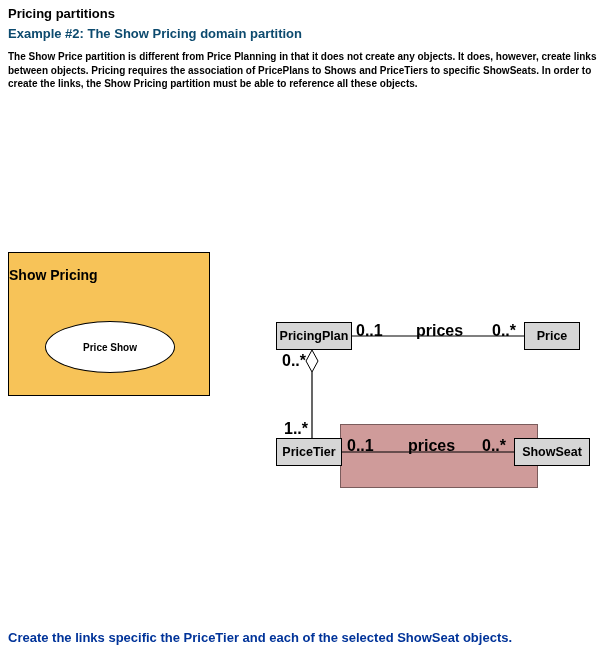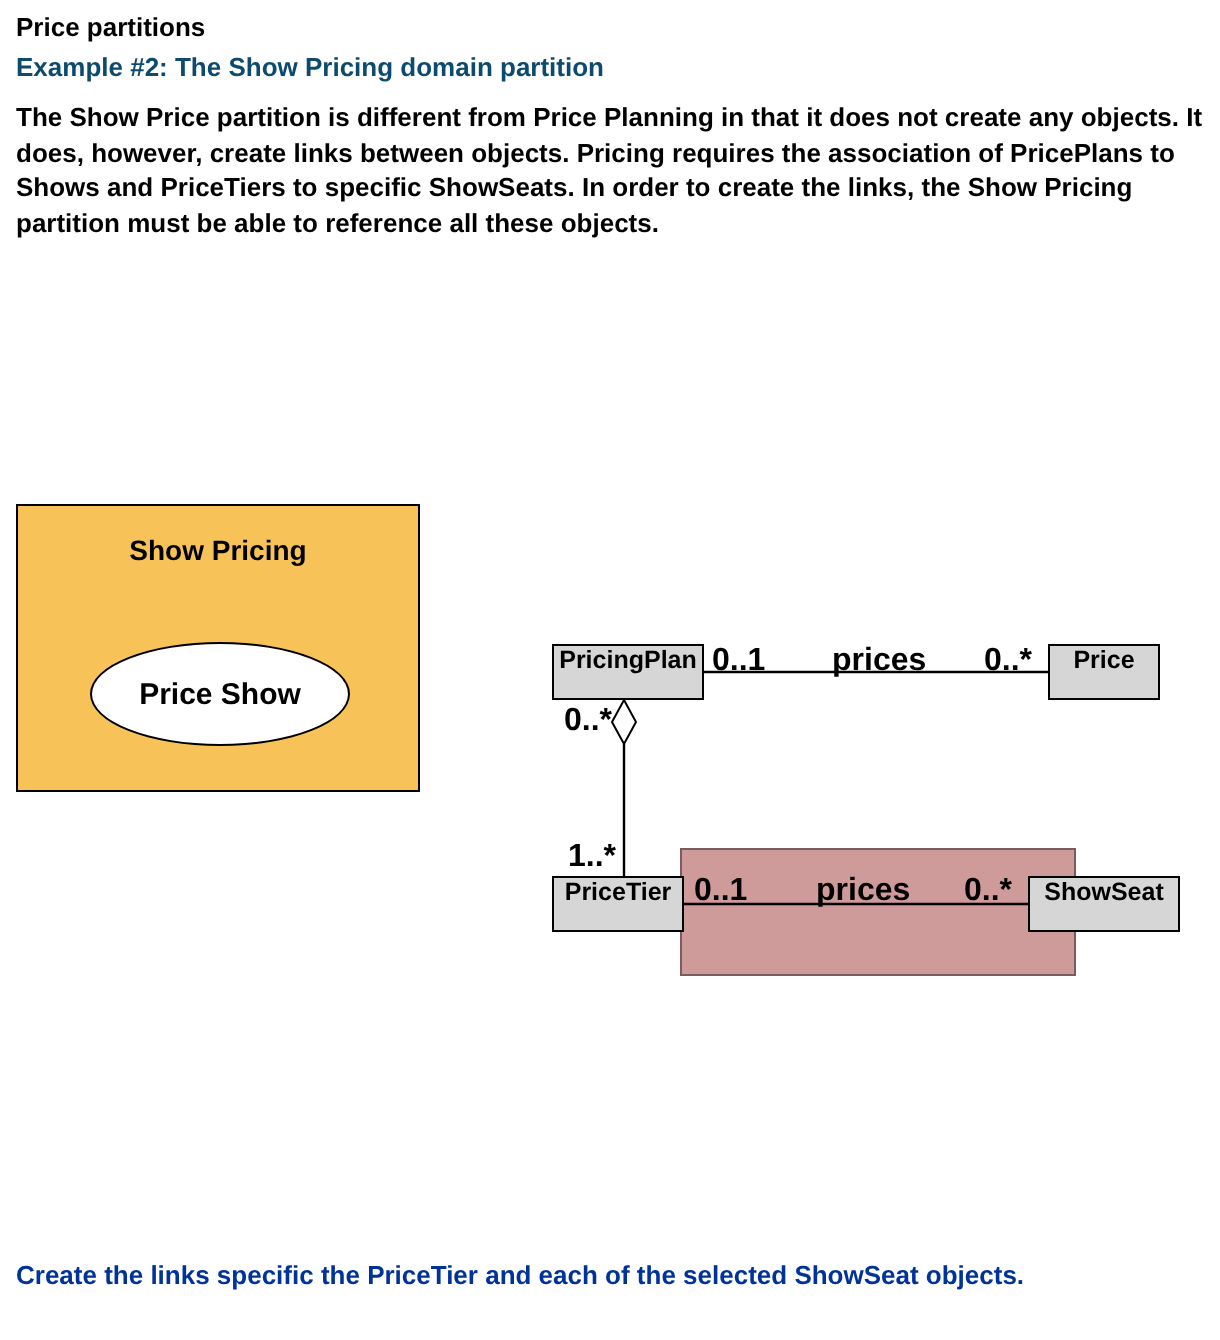--- a/index.html
+++ b/index.html
@@ -29,21 +29,21 @@
     top: 26px;
     font-size: 13px;
     font-weight: 700;
     color: #0c4a6e;
   }
   .description {
     position: absolute;
     left: 8px;
     top: 50px;
     width: 594px;
-    font-size: 13px;
+    font-size: 10px;
     font-weight: 600;
     line-height: 1.35;
   }
   .footer-note {
     position: absolute;
     left: 8px;
     top: 630px;
     font-size: 13px;
     font-weight: 700;
     color: #003399;
@@ -58,48 +58,49 @@
     height: 144px;
     background: #f7c358;
     border: 1px solid #000;
     box-sizing: border-box;
   }
   .partition-title {
     position: absolute;
     left: 0;
     top: 14px;
     width: 100%;
-    text-align: center;
+    text-align: left;
     font-weight: 700;
     font-size: 14px;
   }
   .usecase {
     position: absolute;
     left: 36px;
     top: 68px;
     width: 130px;
     height: 52px;
     background: #ffffff;
     border: 1px solid #000;
     border-radius: 50%;
     box-sizing: border-box;
     display: flex;
     align-items: center;
     justify-content: center;
-    font-size: 15px;
+    font-size: 10px;
     font-weight: 600;
   }
 
   
   .uml {
     position: absolute;
     background: #d6d6d6;
     border: 1px solid #000;
     box-sizing: border-box;
     display: flex;
+    align-items: center;
     justify-content: center;
     font-size: 12.5px;
     font-weight: 600;
   }
   .pricingplan {
     left: 276px; top: 322px; width: 76px; height: 28px;
   }
   .show {
     left: 524px; top: 322px; width: 56px; height: 28px;
   }
@@ -137,21 +138,21 @@
     width: 610px;
     height: 670px;
     pointer-events: none;
   }
 </style>
 </head>
 <body>
 
 <div class="page">
 
-  <div class="title">Price partitions</div>
+  <div class="title">Pricing partitions</div>
   <div class="subtitle">Example #2:  The Show Pricing domain partition</div>
   <div class="description">The Show Price partition is different from Price Planning in that it does not create any objects.  It does, however, create links between objects.  Pricing requires the association of PricePlans to Shows and PriceTiers to specific ShowSeats.  In order to create the links, the Show Pricing partition must be able to reference all these objects.</div>
 
   <div class="partition-box">
     <div class="partition-title">Show Pricing</div>
     <div class="usecase">
       <span>Price Show</span>
     </div>
   </div>
 

